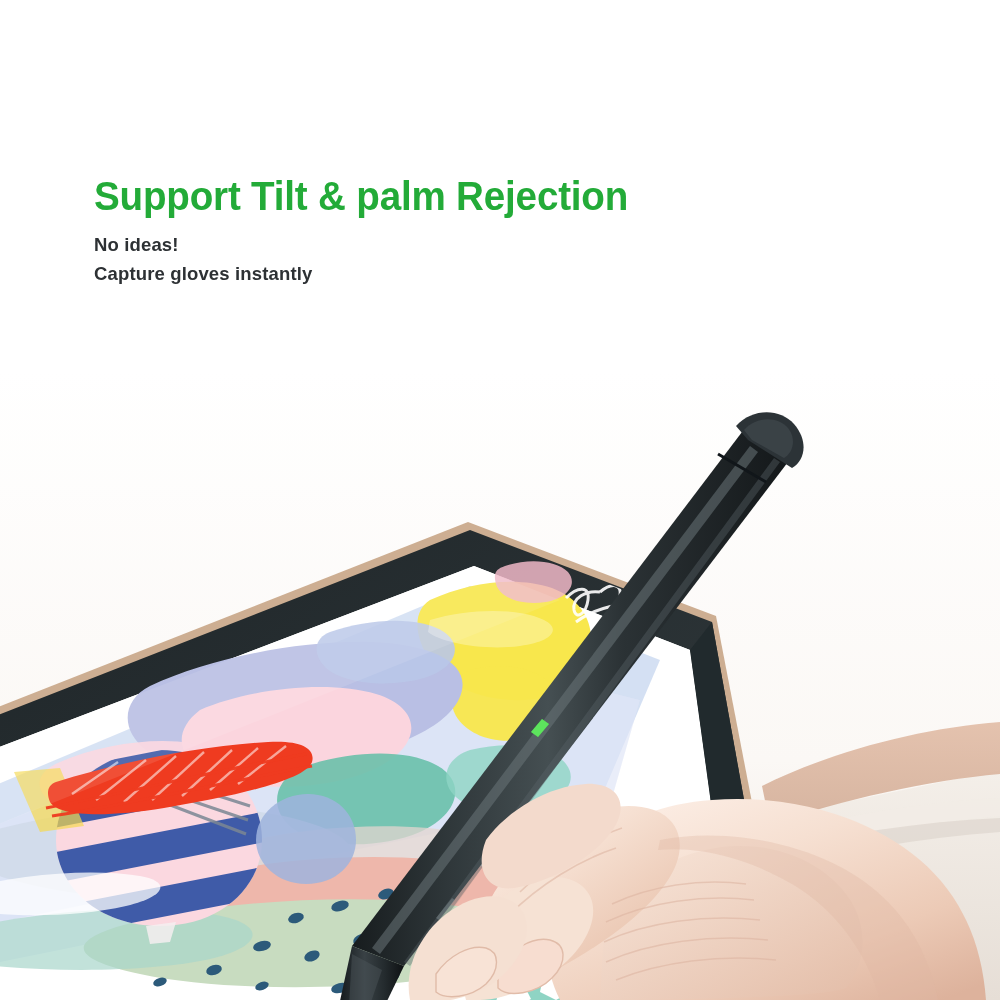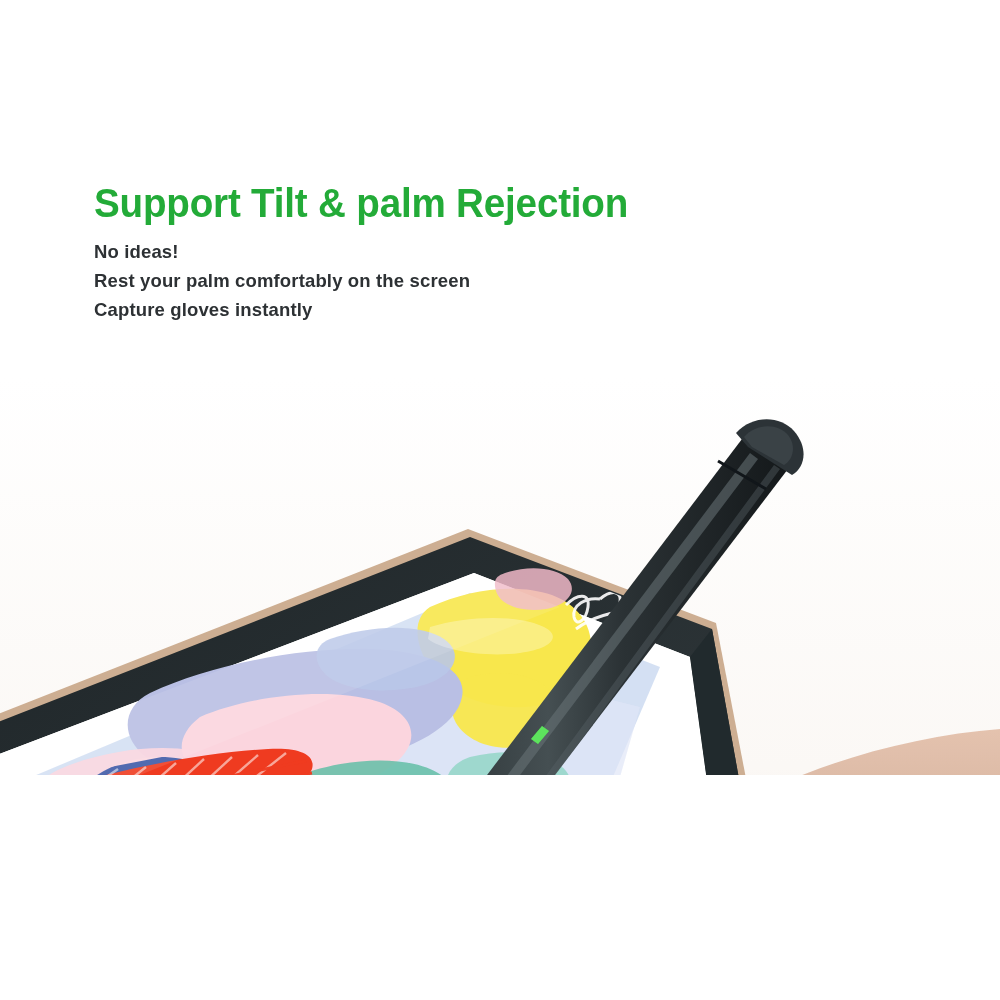--- a/index.html
+++ b/index.html
@@ -3,21 +3,21 @@
 <meta charset="utf-8">
 <style>
   html,body{margin:0;padding:0;}
   body{
     width:1000px;height:1000px;
     background:#ffffff;
     font-family:"Liberation Sans", sans-serif;
     overflow:hidden;
     position:relative;
   }
-  #stage{position:absolute;inset:0;width:1000px;height:768px;background:#fff;overflow:hidden;margin-top:7px;}
+  #stage{position:absolute;inset:0;width:1000px;height:1000px;background:#fff;overflow:hidden;}
 
   
   .copy{position:absolute;left:94px;top:172px;width:760px;}
   .headline{
     font-size:40px;
     line-height:48px;
     font-weight:700;
     letter-spacing:-0.2px;
     color:#23ab38;
     transform:scaleX(0.965);
@@ -40,21 +40,20 @@
   .photo svg{display:block;width:1000px;height:630px;}
 </style>
 </head>
 <body>
 
 <div id="stage">
 
   <div class="copy">
     <h1 class="headline">Support Tilt &amp; palm Rejection</h1>
     <p class="subline">No ideas!</p>
-    <p class="subline">Rest your palm comfortably on the screen</p>
     <p class="subline">Capture gloves instantly</p>
   </div>
 
   <div class="photo">
     <svg viewBox="0 0 1000 630" xmlns="http://www.w3.org/2000/svg">
       <defs>
         <linearGradient id="gBack" x1="0" y1="0" x2="0" y2="1">
           <stop offset="0" stop-color="#ffffff"></stop>
           <stop offset="0.62" stop-color="#fbf8f5"></stop>
           <stop offset="1" stop-color="#efe6de"></stop>

